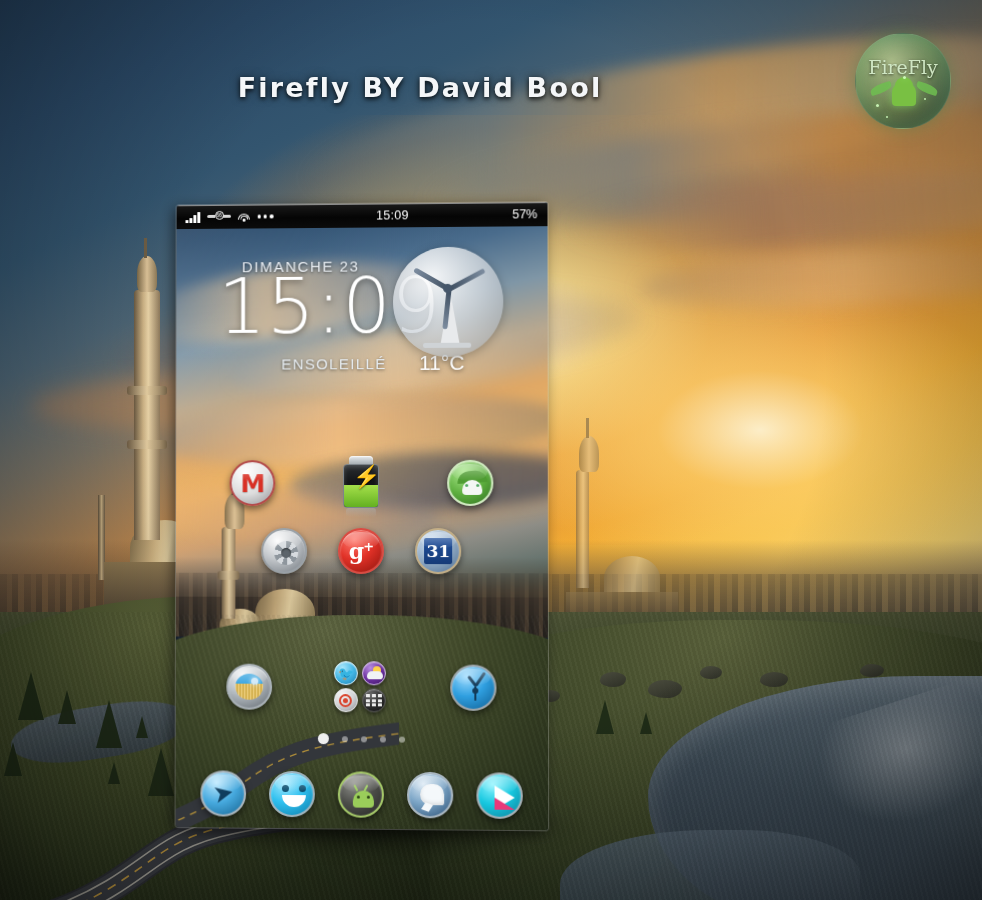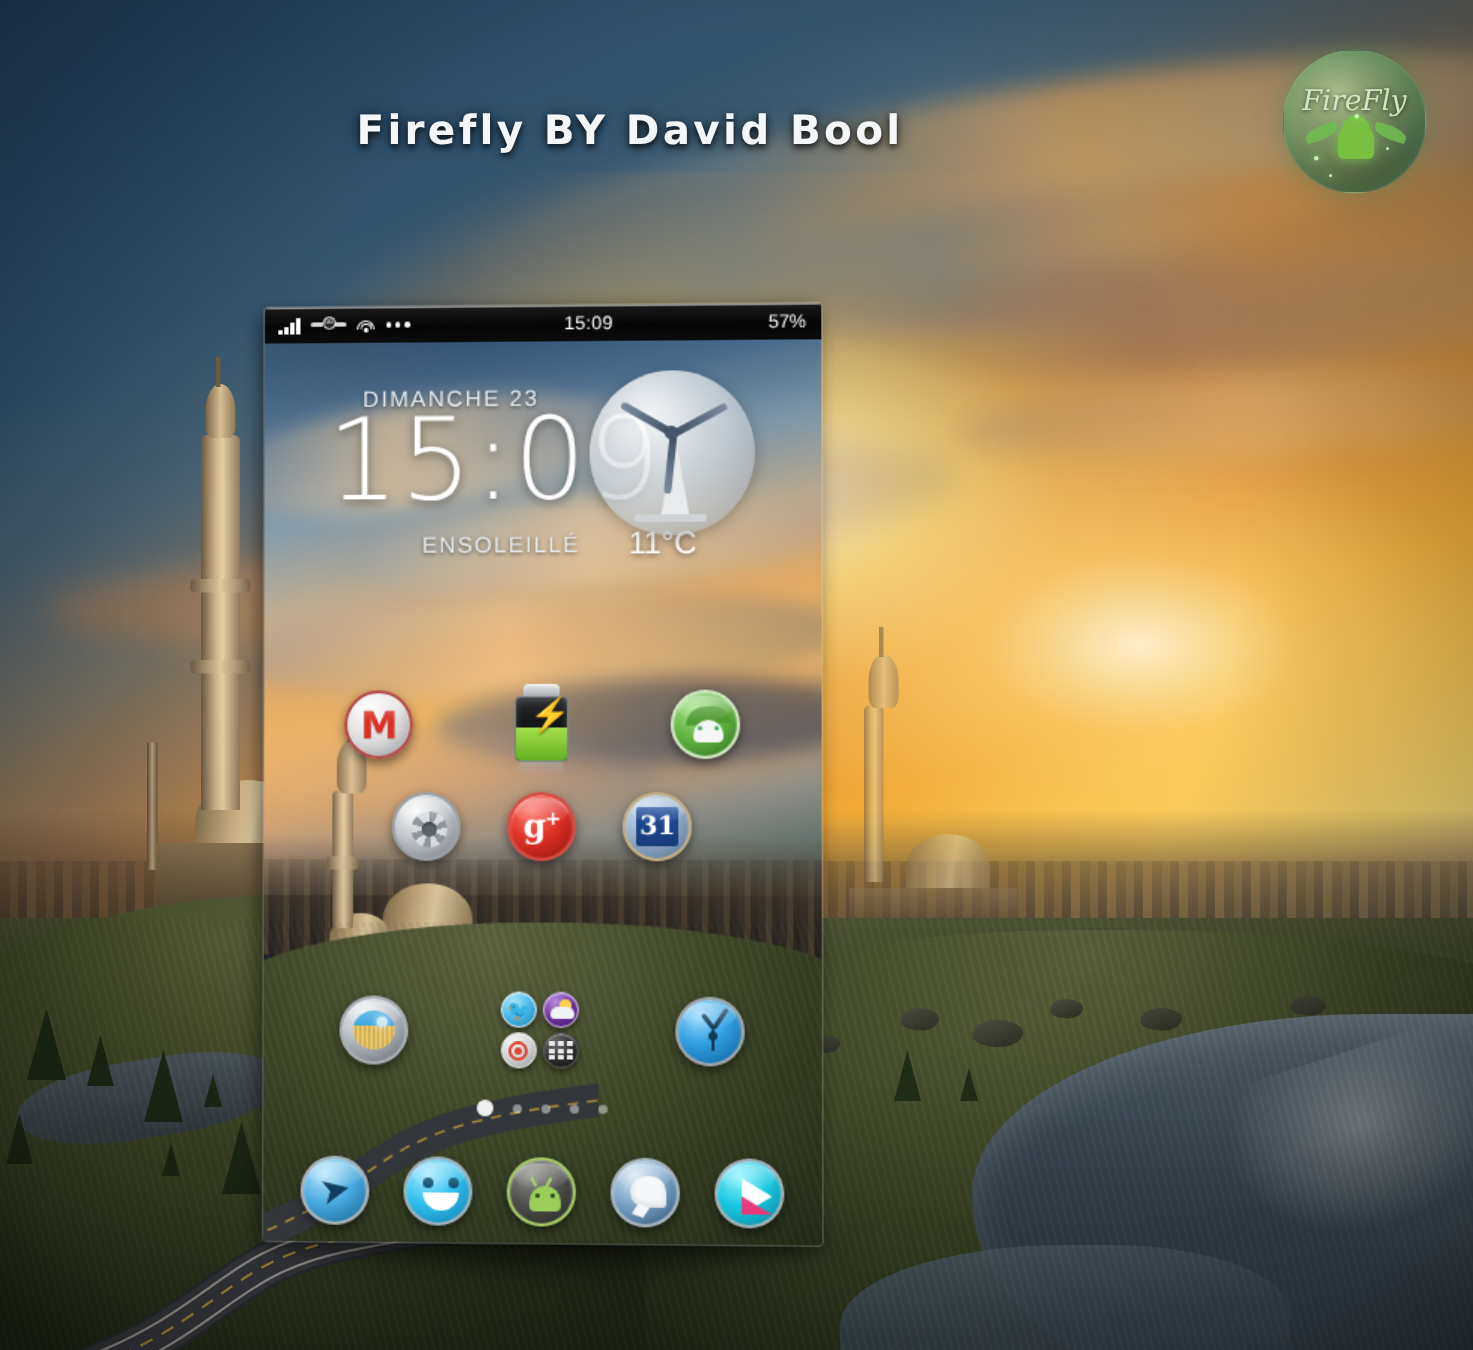--- a/index.html
+++ b/index.html
@@ -166,21 +166,20 @@
 
   
   #logo{
     position:absolute; left:855px; top:33px; width:96px; height:96px; z-index:40;
     border-radius:50%;
     background:
       radial-gradient(circle at 38% 30%, rgba(180,230,170,.55), rgba(70,130,80,.55) 45%, rgba(26,60,45,.75) 72%, rgba(14,35,28,.85) 100%);
     box-shadow: inset 0 0 26px rgba(150,230,150,.35), 0 0 18px rgba(60,120,70,.45);
     border:1px solid rgba(150,200,150,.35);
     overflow:hidden;
-    font-style:italic;
   }
   #logo .lg-text{
     position:absolute; left:0; top:22px; width:100%; text-align:center;
     font-family:"DejaVu Serif", serif; font-size:19px; color:#cfe6c3;
     text-shadow:0 1px 3px rgba(0,0,0,.6);
   }
   #logo .droid{
     position:absolute; left:36px; top:48px; width:24px; height:24px;
     background:#79c043; border-radius:11px 11px 4px 4px;
     box-shadow:0 0 8px rgba(120,220,90,.6);

